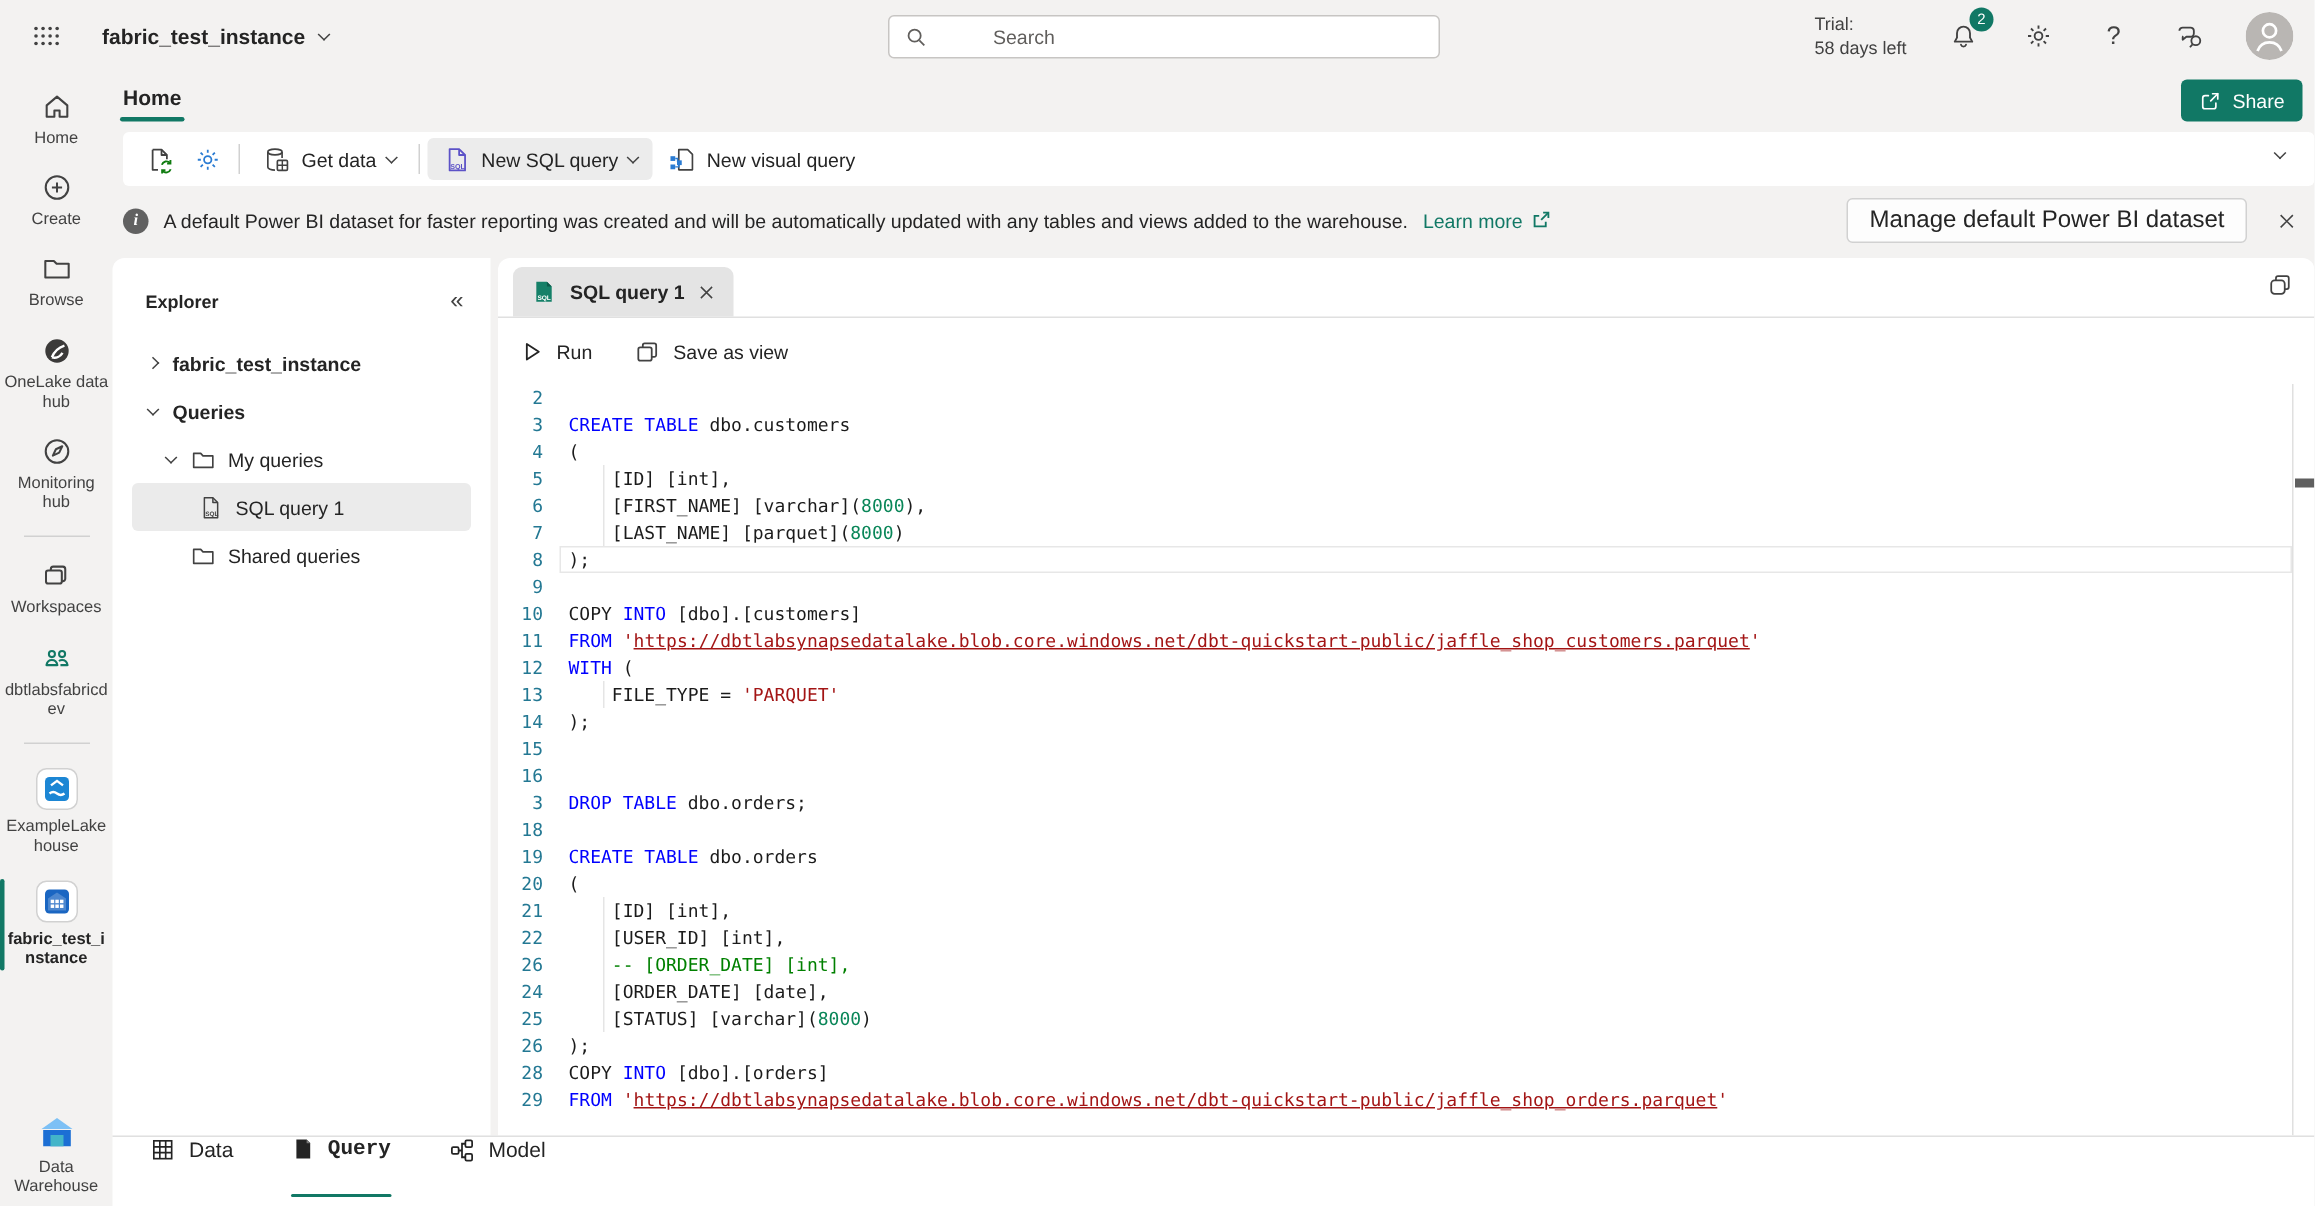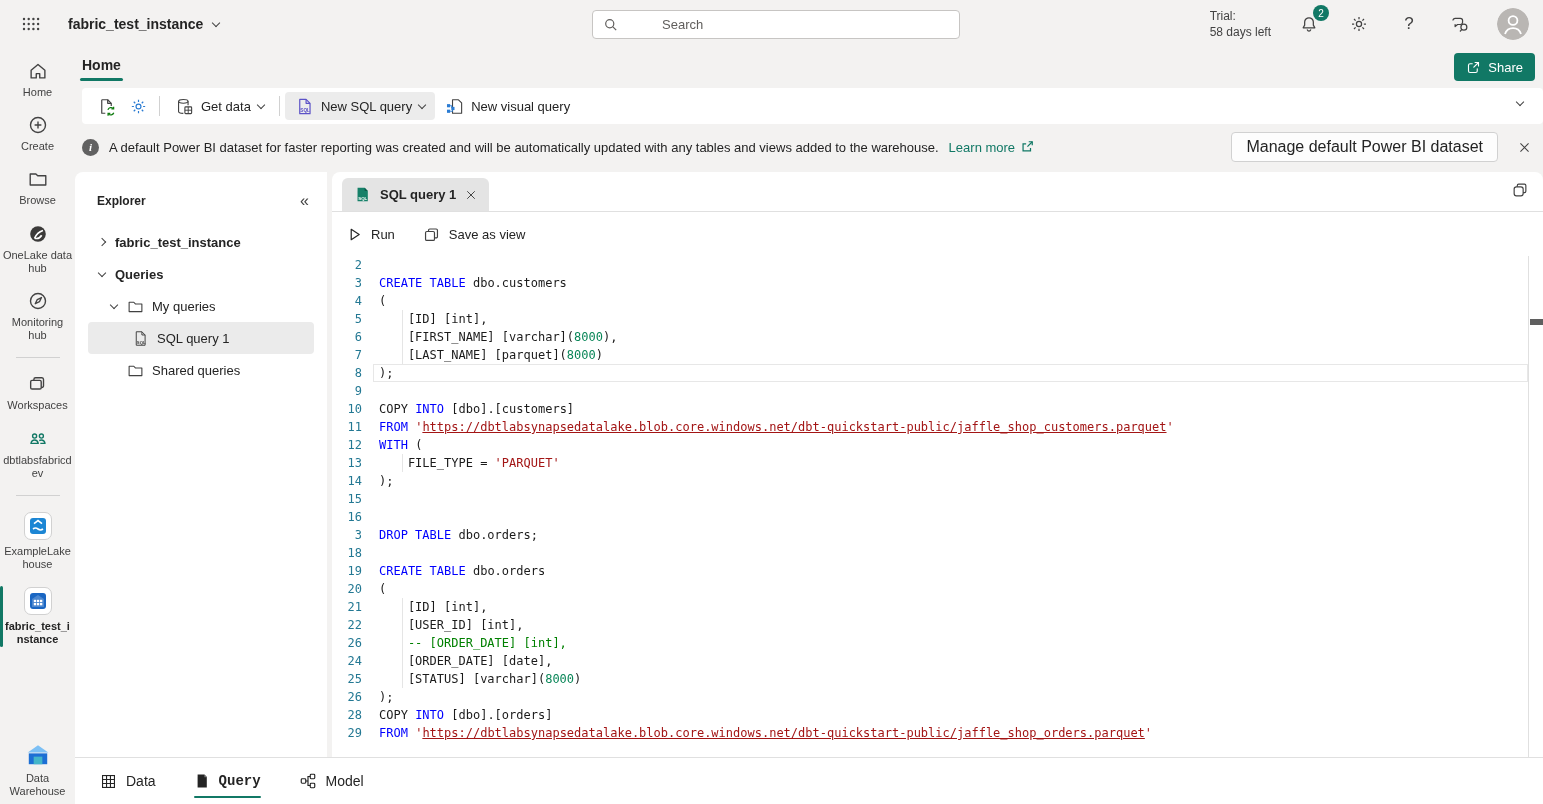--- a/index.html
+++ b/index.html
@@ -84,21 +84,21 @@
   .ct { margin-left:17px; color:#1b1b1b; }
   .code-line.guide::before { content:""; position:absolute; left:70px; top:0; bottom:0; width:1px; background:#e5e5e5; }
   .code-line.current::after { content:""; position:absolute; left:41px; right:0; top:0; bottom:0; border:1px solid #e7e7e7; pointer-events:none; }
   .tk-kw { color:#0000ff; } .tk-str { color:#a31515; } .tk-lnk { color:#a31515; text-decoration:underline; }
   .tk-num { color:#098658; } .tk-cm { color:#008000; } .tk-pl { color:#1b1b1b; }
   .ruler { position:absolute; top:84px; right:0; width:15px; bottom:0; border-left:1px solid #e0e0e0; }
   .ruler-mark { position:absolute; top:63px; left:1px; right:0; height:6px; background:#5f5f5f; }
 
   
   .bottombar { position:absolute; left:75px; right:0; bottom:0; height:47px; background:#fff; border-top:1px solid #e0e0e0; display:flex; align-items:center; padding-left:25px; gap:38px; font-size:14px; }
-  .btab { display:flex; align-items:center; gap:9px; position:relative; height:100%; cursor:pointer; }
+  .btab { display:flex; align-items:flex-start; gap:9px; position:relative; height:100%; cursor:pointer; }
   .btab.selected { font-weight:700;font-family:Liberation Mono, monospace; }
   .btab.selected::after { content:""; position:absolute; bottom:6px; left:0; right:0; height:2.5px; background:#117865; border-radius:2px; }
 </style>
 </head>
 <body>
 
 <div id="app">
 
   <div class="topbar">
     <div class="waffle">

